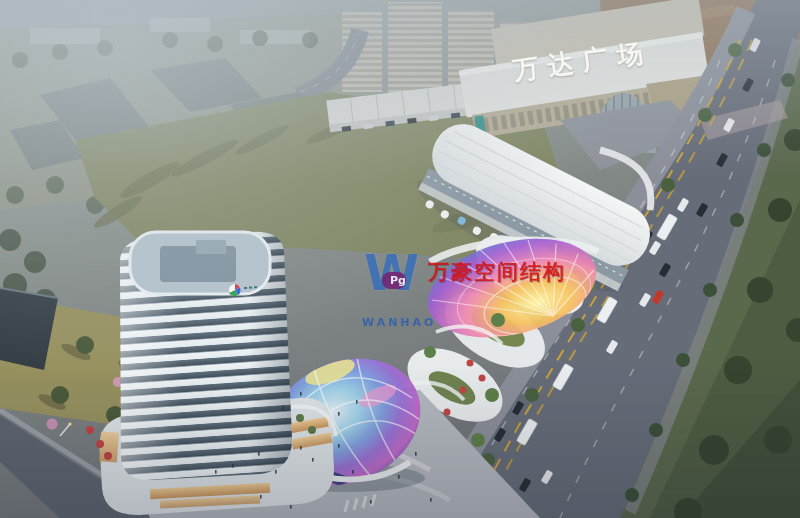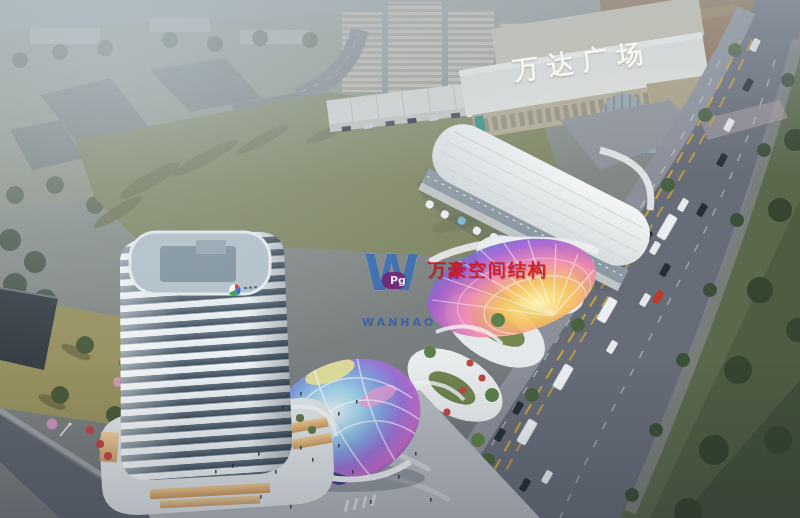--- a/index.html
+++ b/index.html
@@ -11,21 +11,21 @@
     color:#f8f9f4;font-size:26px;font-weight:700;letter-spacing:9px;opacity:.95;
     text-shadow:0 1px 2px rgba(110,100,80,.45);white-space:nowrap;}
   .watermark{left:362px;top:252px;width:240px;height:72px;opacity:.88;}
   .wm-w{position:absolute;left:2px;top:-8px;font-size:50px;font-weight:900;
     color:#2e6cc2;opacity:.85;letter-spacing:-2px;text-shadow:0 0 2px rgba(255,255,255,.25);}
   .wm-badge{position:absolute;left:20px;top:20px;width:24px;height:17px;background:#701a75;
     border-radius:8px;color:#fff;font-size:11px;font-weight:700;text-align:right;
     line-height:17px;opacity:.92;}
   .wm-name{position:absolute;left:0px;top:64px;font-size:11px;font-weight:700;
     color:#2a5cb0;letter-spacing:3px;opacity:.9;}
-  .wm-cn{position:absolute;left:66px;top:6px;font-size:18px;font-weight:900;color:#d01212;
+  .wm-cn{position:absolute;left:66px;top:6px;font-size:21px;font-weight:900;color:#d01212;
     letter-spacing:2px;text-shadow:1px 1px 0 rgba(40,40,110,.35);white-space:nowrap;text-align:right;}
   .wm-url{position:absolute;left:42px;top:33px;font-size:20px;font-weight:900;color:#d01212;
     letter-spacing:1px;text-shadow:1px 1px 0 rgba(40,40,110,.3);white-space:nowrap;}
 </style>
 </head>
 <body>
 
 <div class="stage">
 <svg width="800" height="518" viewBox="0 0 800 518">
   <defs>

